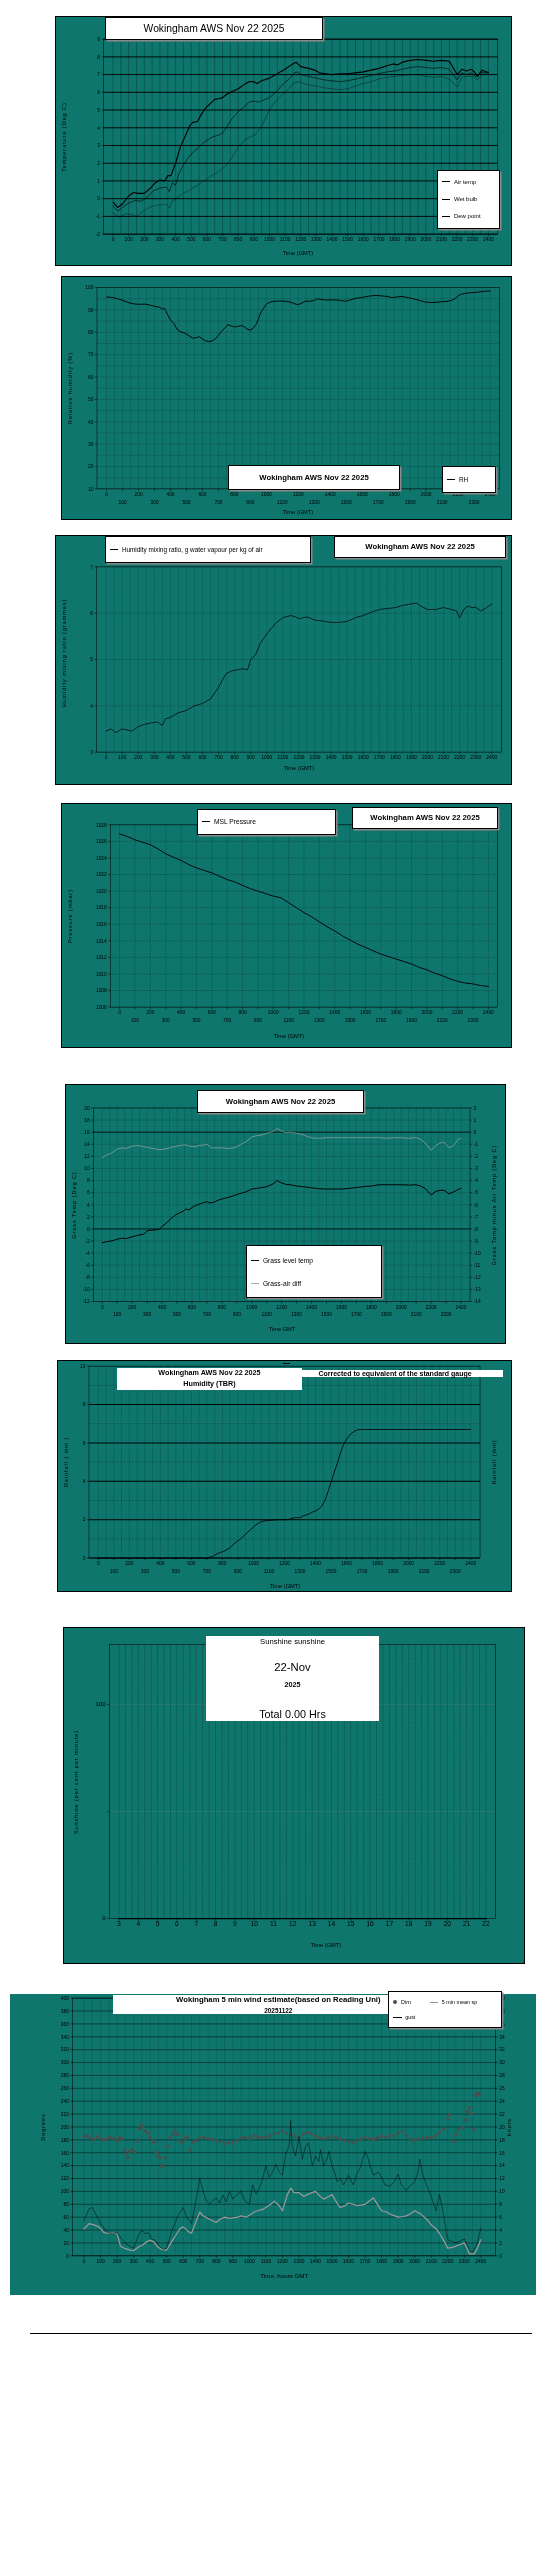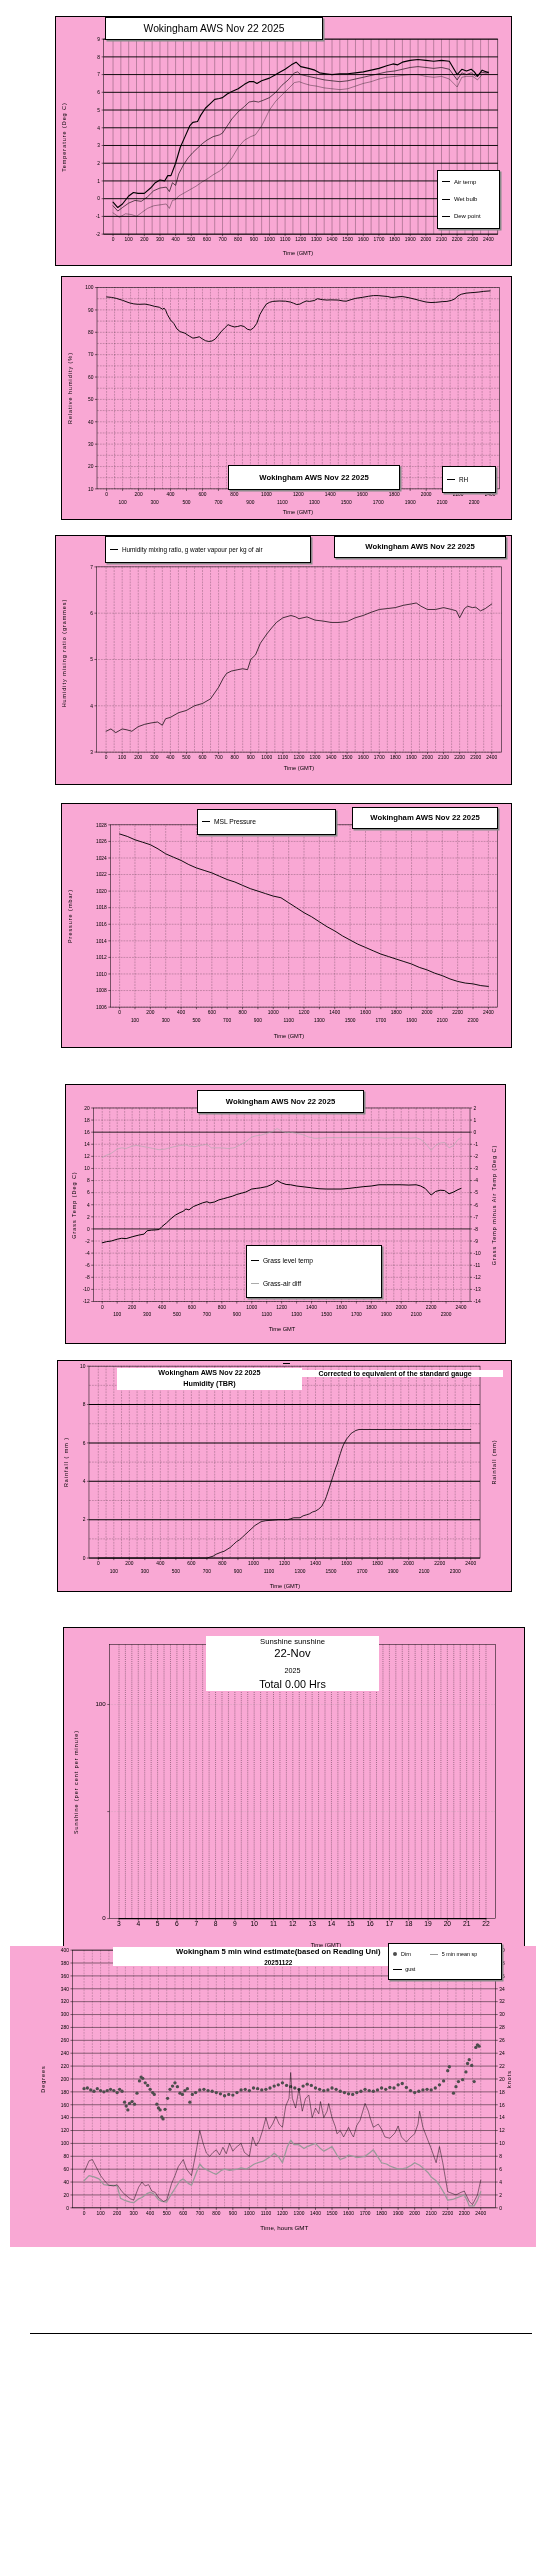--- a/index.html
+++ b/index.html
@@ -1,18 +1,18 @@
 <!DOCTYPE html>
 <html style="font-size:8.2px"><head>
 <meta charset="utf-8">
 <style>
   html,body{margin:0;padding:0;background:#fff}
   .page{position:relative;width:541px;height:2620px;background:#fff;
         font-family:"Liberation Sans",sans-serif;color:#000;overflow:hidden}
-  .chart{position:absolute;border:0.5px solid #000;background:#f9a8d4}
+  .chart{position:absolute;border:0.5px solid #000;background:#0f766e}
   .chart.noborder{border:none}
   .chart svg{position:absolute;left:0;top:0}
   svg text{font-family:"Liberation Sans",sans-serif;fill:#000}
   .tbox{position:absolute;border:0.5px solid #000;background:#fff;box-shadow:1.5px 1.5px 0 #8a8a8a;
         display:flex;align-items:center;justify-content:center;text-align:center;z-index:5}
   .lbox{position:absolute;border:0.5px solid #000;background:#fff;box-shadow:1.5px 1.5px 0 #8a8a8a;
         padding:2.6px 4.1px;display:flex;flex-direction:column;justify-content:space-around;z-index:5}
   .lrow{display:flex;align-items:center;gap:3.6px;white-space:nowrap}
   .samp{display:inline-block;width:8.2px;border-top:1px solid #000;flex:none}
   .s-thick{border-top-width:1.3px}
@@ -47,23 +47,23 @@
   #c4-l{left:180px;top:160px;width:126px;height:46px;font-size:6.7px}
   #c4-y{left:7.7px;top:120px} #c4-y2{left:428px;top:120px} #c4-x{left:216px;top:241px}
   
   #c5-t{left:59px;top:7.2px;width:185px;line-height:10.8px;font-size:7.2px;font-weight:700}
   #c5-note{left:229px;top:9.3px;width:216px;font-size:7px;font-weight:700}
   #c5-dash{position:absolute;left:225px;top:2.1px;width:7.2px;border-top:1px solid #000;z-index:5}
   #c5-y{left:8.2px;top:101px} #c5-y2{left:436px;top:101px} #c5-x{left:227px;top:222px}
   
   #c6-t{left:142px;top:8.2px;width:173px;padding:1px 0}
   #c6-t .l1{font-size:7.7px}
-  #c6-t .l2{font-size:11.3px;margin-top:1px}
-  #c6-t .l3{font-size:7.2px;font-weight:400;margin-top:7.2px}
-  #c6-t .l4{font-size:10.8px;margin-top:3px}
+  #c6-t .l2{font-size:11.3px;margin-top:15px}
+  #c6-t .l3{font-size:7.2px;font-weight:700;margin-top:7.2px}
+  #c6-t .l4{font-size:10.8px;margin-top:19px}
   #c6-y{left:12.4px;top:154px} #c6-x{left:262px;top:314px}
   
   #c7-t{left:103px;top:1px;width:330px}
   #c7-t .l1{font-size:7.7px;font-weight:700}
   #c7-t .l2{font-size:6.4px;font-weight:700;margin-top:3.1px}
   #c7-l{left:378px;top:-3.1px;width:104px;height:30px;font-size:5.4px}
   #c7-l .col2{margin-left:15.5px}
   #c7-y{left:33px;top:133px} #c7-y2{left:499px;top:133px} #c7-x{left:274px;top:278px;font-size:6.2px}
   #hr1{top:2030px} #hr2{top:2333px}
 </style>
@@ -1151,21 +1151,21 @@
       <div class="l2">22-Nov</div>
       <div class="l3">2025</div>
       <div class="l4">Total 0.00 Hrs</div>
     </div>
     <div class="ylab" id="c6-y">Sunshine (per cent per minute)</div>
     <div class="xlab" id="c6-x">Time (GMT)</div>
   </div>
 
   <div class="rule" id="hr1"></div>
 
-  <div class="chart noborder" id="c7" style="left: 10.3px; top: 1946px; width: 526px; height: 301px;">
+  <div class="chart noborder" id="c7" style="left: 10.3px; top: 1994px; width: 526px; height: 301px;">
     <svg width="526" height="301" viewBox="0 0 1020 584">
         <g>
           <line x1="143.4" y1="8" x2="143.4" y2="508" stroke="#000" stroke-width="0.7" stroke-dasharray="1 2"></line>
           <line x1="159.5" y1="8" x2="159.5" y2="508" stroke="#000" stroke-width="0.7" stroke-dasharray="1 2"></line>
           <line x1="175.5" y1="8" x2="175.5" y2="508" stroke="#000" stroke-width="0.7" stroke-dasharray="1 2"></line>
           <line x1="191.6" y1="8" x2="191.6" y2="508" stroke="#000" stroke-width="0.7" stroke-dasharray="1 2"></line>
           <line x1="207.6" y1="8" x2="207.6" y2="508" stroke="#000" stroke-width="0.7" stroke-dasharray="1 2"></line>
           <line x1="223.6" y1="8" x2="223.6" y2="508" stroke="#000" stroke-width="0.7" stroke-dasharray="1 2"></line>
           <line x1="239.7" y1="8" x2="239.7" y2="508" stroke="#000" stroke-width="0.7" stroke-dasharray="1 2"></line>
           <line x1="255.7" y1="8" x2="255.7" y2="508" stroke="#000" stroke-width="0.7" stroke-dasharray="1 2"></line>

